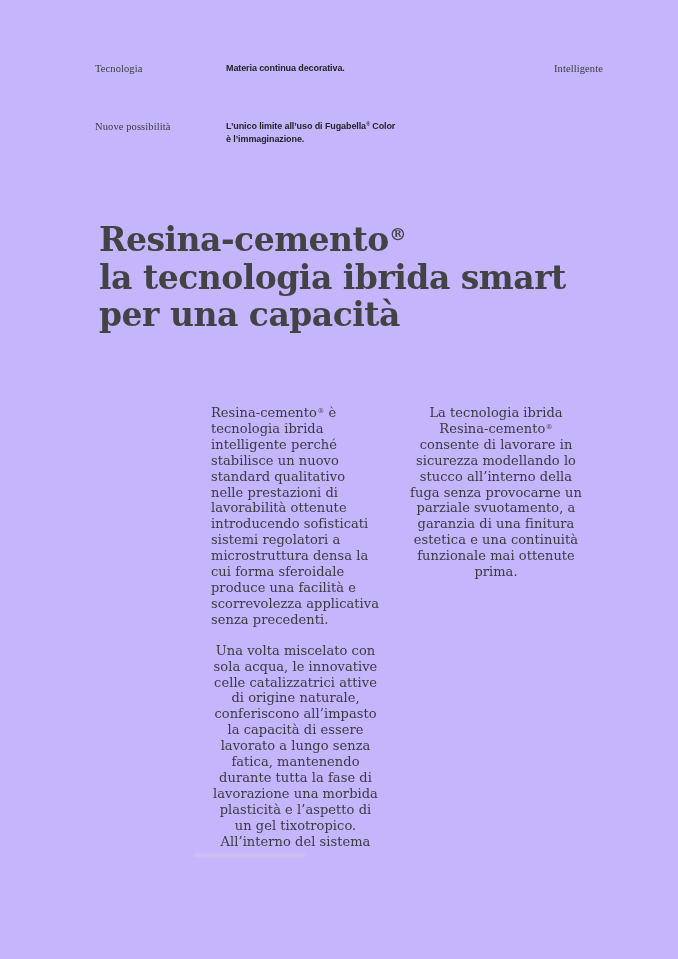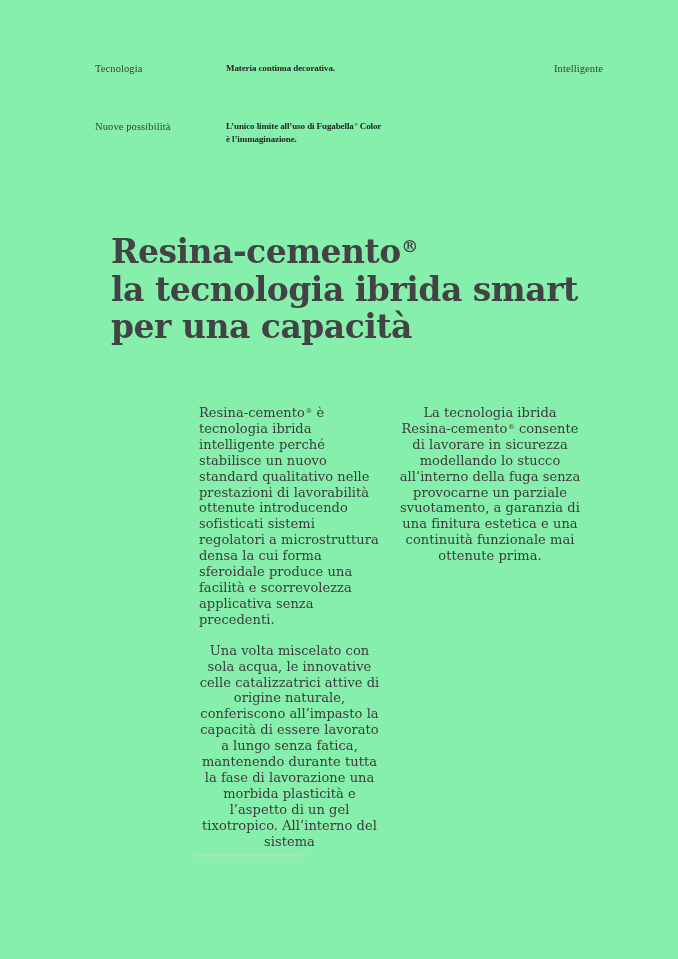--- a/index.html
+++ b/index.html
@@ -23,21 +23,21 @@
     position: absolute;
     font-family: "Liberation Serif", serif;
     font-size: 10.5px;
     line-height: 12px;
     color: #3c3c3e;
     letter-spacing: 0.1px;
     white-space: nowrap;
   }
   .sans-strong {
     position: absolute;
-    font-family: Liberation Serif, serif;
+    font-family: Liberation Sans, sans-serif;
     font-weight: bold;
     font-size: 9px;
     line-height: 12.5px;
     color: #242426;
     letter-spacing: -0.1px;
     white-space: nowrap;
     padding-left: 36px;
   }
   .hdr-left-1   { left: 95px;  top: 63px; }
   .hdr-center-1 { left: 190px; top: 62px; }
@@ -65,21 +65,21 @@
     position: absolute;
     top: 405px;
     font-size: 13px;
     line-height: 15.9px;
     color: #3b3b3d;
     letter-spacing: 0.05px;
   }
   .column-left  { left: 195px; width: 185px; }
   .column-right { left: 393px; width: 190px; }
   .column p {
-    margin: 0 0 15px 4px;
+    margin: 0 0 15px 16px;
     padding: 0;
   }
   .column p:last-child { margin-bottom: 0; text-align: center; }
 
   
   sup.reg {
     font-size: 0.52em;
     line-height: 0;
     vertical-align: 0.62em;
     margin-left: 0.5px;
@@ -94,33 +94,33 @@
     height: 4px;
     background: #d9d9da;
     opacity: 0.35;
     filter: blur(1.2px);
     border-radius: 2px;
   }
 </style>
 </head>
 <body>
 
-<div class="page" style="background: #86efac;">
+<div class="page" style="background: #c4b5fd;">
 
   <span class="eyebrow hdr-left-1">Tecnologia</span>
   <span class="sans-strong hdr-center-1">Materia continua decorativa.</span>
   <span class="eyebrow hdr-right-1">Intelligente</span>
 
   <span class="eyebrow hdr-left-2">Nuove possibilità</span>
   <div class="sans-strong hdr-center-2">
     <span class="line">L’unico limite all’uso di Fugabella<sup class="reg">®</sup> Color</span>
     <span class="line">è l’immaginazione.</span>
   </div>
 
-  <h1 class="main-heading" style="margin:16px;">
+  <h1 class="main-heading" style="margin:4px;">
     <span class="hline">Resina-cemento<sup class="reg">®</sup></span>
     <span class="hline">la tecnologia ibrida smart</span>
     <span class="hline">per una capacità</span>
   </h1>
 
   <div class="column column-left">
     <p>Resina-cemento<sup class="reg">®</sup> è tecnologia ibrida intelligente perché stabilisce un nuovo standard qualitativo nelle prestazioni di lavorabilità ottenute introducendo sofisticati sistemi regolatori a microstruttura densa la cui forma sferoidale produce una facilità e scorrevolezza applicativa senza precedenti.</p>
     <p>Una volta miscelato con sola acqua, le innovative celle catalizzatrici attive di origine naturale, conferiscono all’impasto la capacità di essere lavorato a lungo senza fatica, mantenendo durante tutta la fase di lavorazione una morbida plasticità e l’aspetto di un gel tixotropico. All’interno del sistema</p>
   </div>
 

